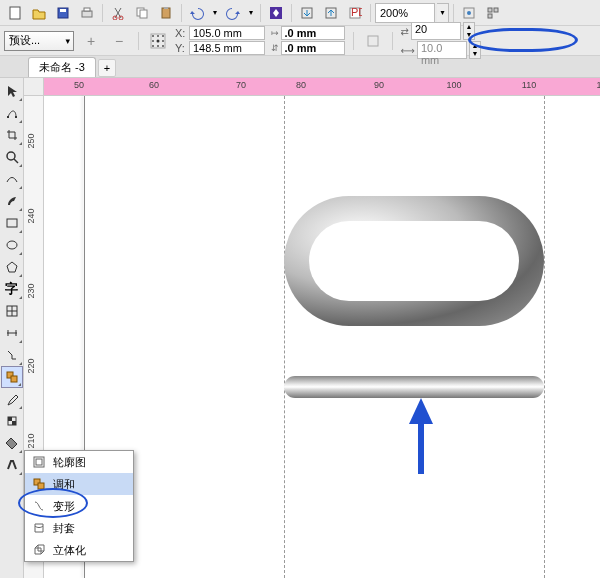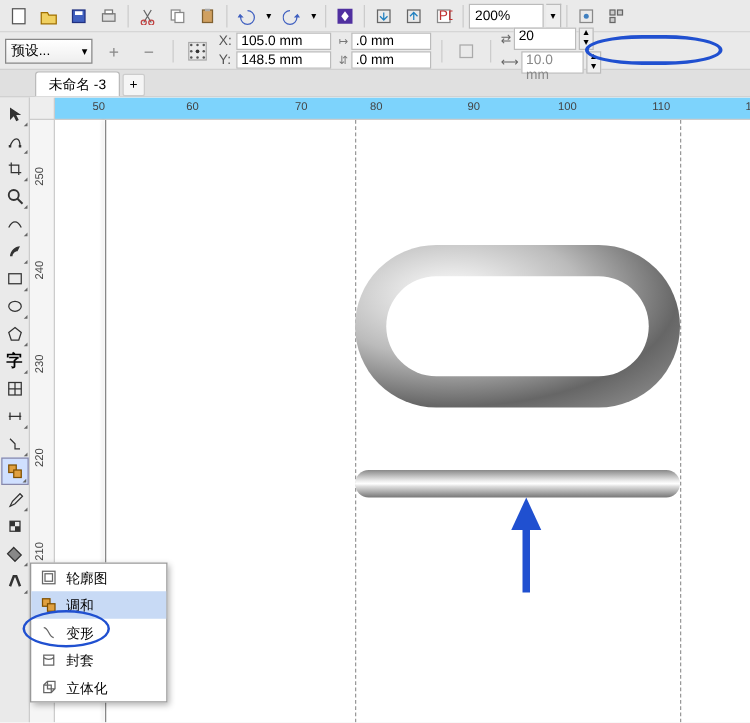--- a/index.html
+++ b/index.html
@@ -13,38 +13,38 @@
 .zoom-dd { width: 12px; height: 20px; border: 1px solid #bbb; border-left: none; background: #eee; display: flex; align-items: center; justify-content: center; }
 
 
 .toolbar2 { height: 30px; background: #eaeaea; border-bottom: 1px solid #d0d0d0; display: flex; align-items: center; padding: 0 4px; gap: 6px; }
 .preset-dd { width: 70px; height: 20px; border: 1px solid #888; background: linear-gradient(#fff,#eee); display: flex; align-items: center; padding: 0 4px; position: relative; }
 .preset-dd::after { content: "▾"; position: absolute; right: 3px; font-size: 9px; }
 .coord-group { display: flex; flex-direction: column; gap: 1px; }
 .coord-row { display: flex; align-items: center; gap: 2px; }
 .coord-label { width: 12px; color: #555; }
 .coord-field { width: 76px; height: 14px; border: 1px solid #bbb; background: #fff; padding: 0 3px; font-size: 10px; display: flex; align-items: center; }
-.dim-field { width: 64px; height: 14px; border: 1px solid #bbb; background: #fff; padding: 0 3px; font-size: 10px; display: flex; align-items: center; }
+.dim-field { width: 64px; height: 14px; border: 1px solid #bbb; background: #fff; padding: 0 3px; font-size: 10px; display: flex; align-items: center; font-weight: bold; }
 .spin-field { width: 50px; height: 18px; border: 1px solid #bbb; background: #fff; padding: 0 3px; display: flex; align-items: flex-start; }
 .highlight-ring { position: absolute; border: 3px solid #2050d0; border-radius: 50%/60%; pointer-events: none; }
 
 
 .tabbar { height: 22px; background: #e0e0e0; border-bottom: 1px solid #ccc; display: flex; align-items: flex-end; padding-left: 28px; }
 .tab { height: 20px; background: #fff; border: 1px solid #bbb; border-bottom: none; border-radius: 3px 3px 0 0; padding: 2px 10px; display: flex; align-items: center; gap: 4px; }
 .tab-add { width: 18px; height: 18px; margin-left: 2px; border: 1px solid #ccc; background: #f5f5f5; display: flex; align-items: center; justify-content: center; border-radius: 2px; }
 
 
 .main { display: flex; height: 500px; }
 .toolbox { width: 24px; background: #eaeaea; border-right: 1px solid #ccc; display: flex; flex-direction: column; align-items: center; padding-top: 2px; gap: 0; }
 .tool { width: 22px; height: 22px; display: flex; align-items: center; justify-content: center; cursor: pointer; position: relative; }
 .tool.active { background: #d0e0ff; border: 1px solid #88a; }
 .tool .fly { position: absolute; right: 1px; bottom: 1px; width: 0; height: 0; border-right: 3px solid #666; border-top: 3px solid transparent; }
 
 .canvas-wrap { flex: 1; position: relative; background: #fff; overflow: hidden; }
-.ruler-h { position: absolute; top: 0; left: 20px; right: 0; height: 18px; background: #7dd3fc; border-bottom: 1px solid #ccc; }
+.ruler-h { position: absolute; top: 0; left: 20px; right: 0; height: 18px; background: #f9a8d4; border-bottom: 1px solid #ccc; }
 .ruler-v { position: absolute; top: 18px; left: 0; width: 20px; bottom: 0; background: #f5f5f5; border-right: 1px solid #ccc; }
 .ruler-corner { position: absolute; top: 0; left: 0; width: 20px; height: 18px; background: #eee; border-right: 1px solid #ccc; border-bottom: 1px solid #ccc; }
 .tick-h { position: absolute; top: 2px; font-size: 9px; color: #444; transform: translateX(-50%); }
 .tick-v { position: absolute; left: 2px; font-size: 9px; color: #444; writing-mode: vertical-rl; transform: translateY(50%) rotate(180deg); }
 .canvas { position: absolute; top: 18px; left: 20px; right: 0; bottom: 0; background: #fff; }
 .page-edge { position: absolute; left: 40px; top: 0; bottom: 0; border-left: 1px solid #888; box-shadow: -2px 0 3px rgba(0,0,0,.15); }
 .guide-v { position: absolute; top: 0; bottom: 0; border-left: 1px dashed #999; }
 
 
 .ring-shape { position: absolute; border-radius: 70px; }

